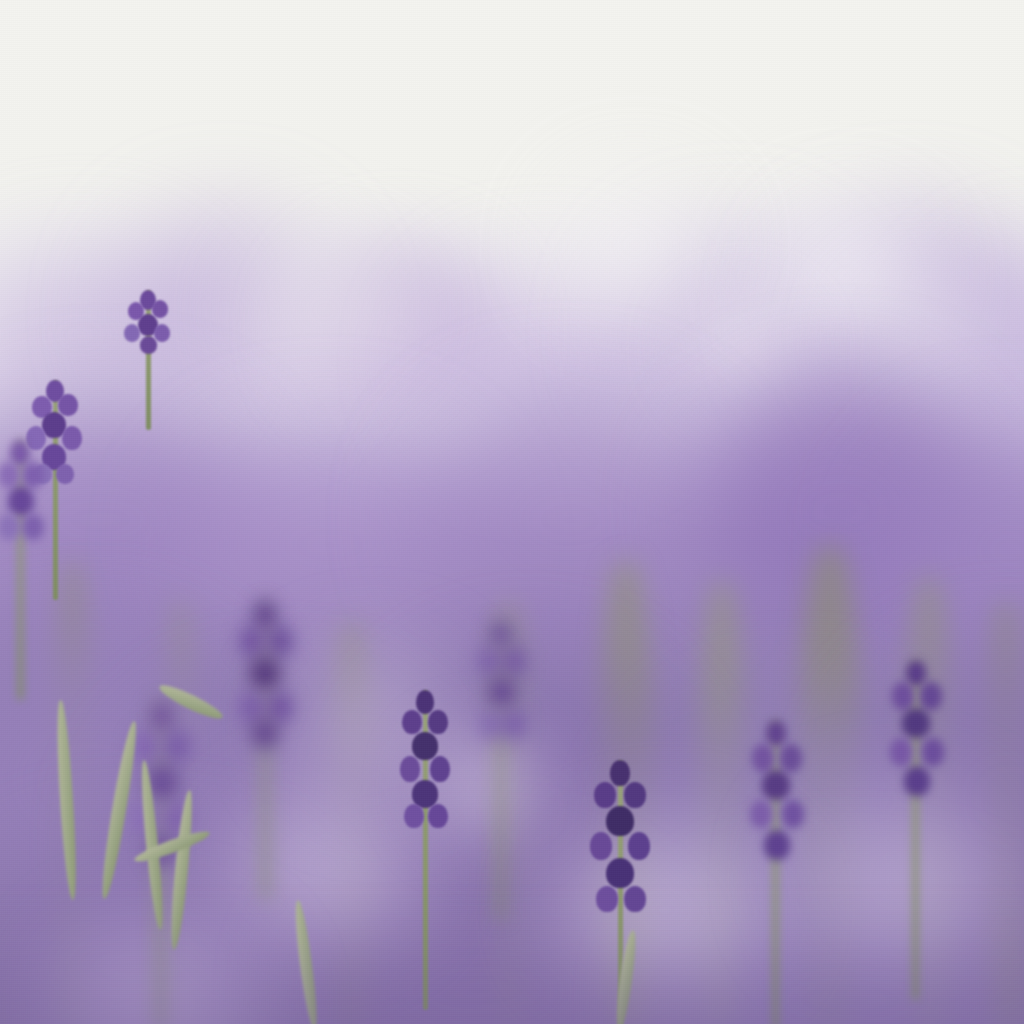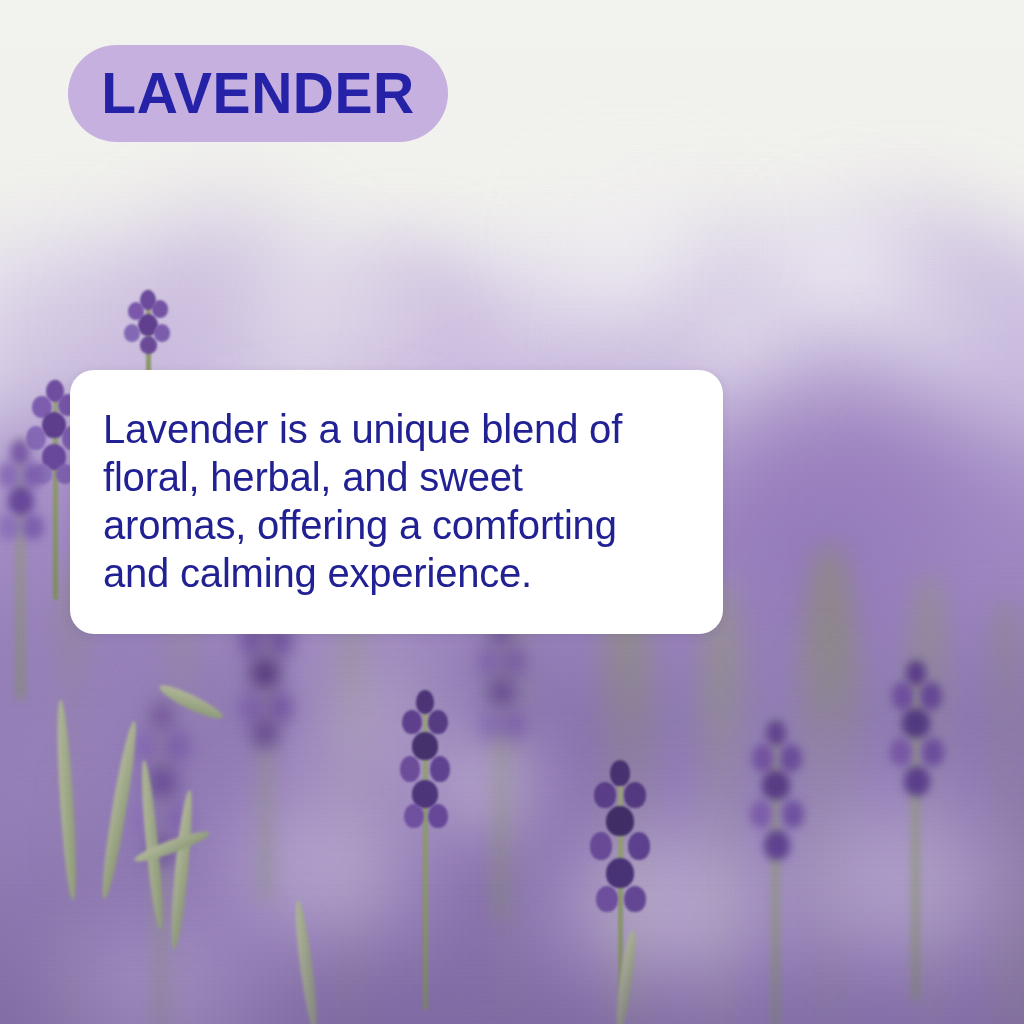--- a/index.html
+++ b/index.html
@@ -369,25 +369,16 @@
     <div class="leaf" style="left:156px; top:695px; width:70px; height:14px; transform:rotate(26deg); border-radius:50%;"></div>
     <div class="leaf" style="left:132px; top:840px; width:80px; height:13px; transform:rotate(-20deg); border-radius:50%;"></div>
     <div class="leaf" style="left:620px; top:930px; width:12px; height:100px; transform:rotate(7deg);"></div>
     <div class="leaf" style="left:300px; top:900px; width:12px; height:130px; transform:rotate(-8deg);"></div>
 
     <div class="blob vsoft" style="left:-100px; top:980px; width:1300px; height:160px; border-radius:0; background:#6e5894; opacity:.35;"></div>
 
     <div class="grain"></div>
   </div>
 
-  <div class="title-pill">
-    <span class="title-text">LAVENDER</span>
-  </div>
-
-
-  <div class="desc-card">
-    <div class="desc-text">Lavender is a unique blend of
-floral, herbal, and sweet
-aromas, offering a comforting
-and calming experience.</div>
-  </div>
+
+
 
 </div>
 
 </body></html>

